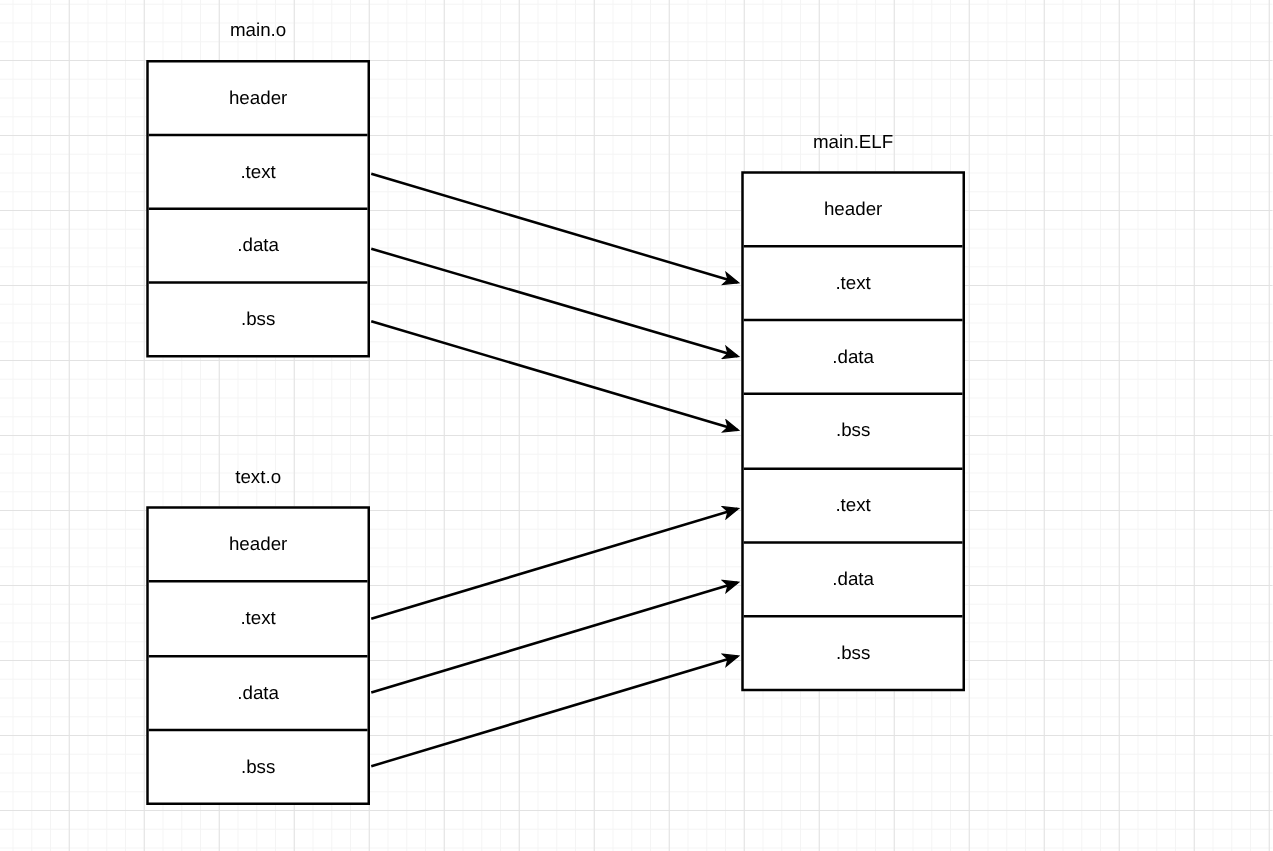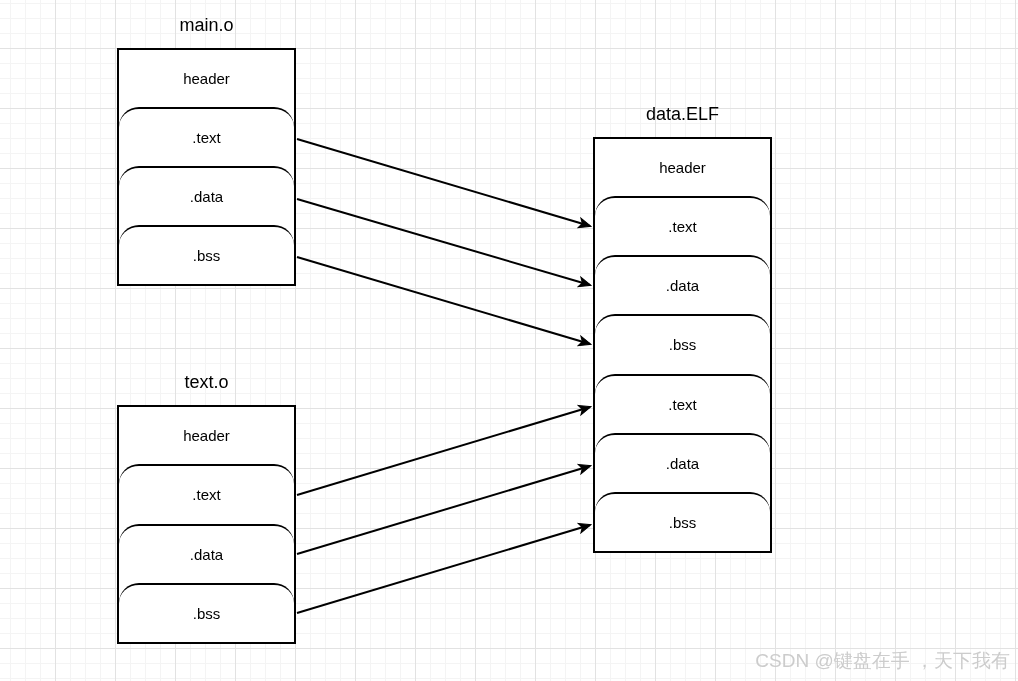--- a/index.html
+++ b/index.html
@@ -20,40 +20,39 @@
       linear-gradient(to bottom, #f4f4f4 1px, transparent 1px);
     background-size: 60px 60px, 60px 60px, 15px 15px, 15px 15px;
     background-position: 55px 48px, 55px 48px, 10px 3px, 10px 3px;
   }
   .module-title {
     position: absolute;
     width: 179px;
     height: 22px;
     line-height: 22px;
     text-align: center;
-    font-size: 18px;
+    font-size: 15px;
     color: #000000;
   }
   .module-box {
     position: absolute;
     box-sizing: border-box;
     border: 2px solid #000000;
     background: #ffffff;
     display: flex;
     flex-direction: column;
   }
   .section {
     flex: 1 1 0;
     display: flex;
     align-items: center;
     justify-content: center;
     font-size: 15px;
     color: #000000;
     border-top: 2px solid #000000;
-    border-radius: 20px;
   }
   .section:first-child { border-top: none; }
   #arrows-layer {
     position: absolute;
     left: 0; top: 0;
     width: 1018px;
     height: 681px;
     pointer-events: none;
   }
   #watermark {
@@ -79,21 +78,21 @@
   </div>
 
   <div class="module-title" style="left:117px; top:371px;">text.o</div>
   <div class="module-box" style="left:117px; top:405px; width:179px; height:239px;">
     <div class="section">header</div>
     <div class="section">.text</div>
     <div class="section">.data</div>
     <div class="section">.bss</div>
   </div>
 
-  <div class="module-title" style="left:593px; top:103px;">data.ELF</div>
+  <div class="module-title" style="left:593px; top:103px;">main.ELF</div>
   <div class="module-box" style="left:593px; top:137px; width:179px; height:416px;">
     <div class="section">header</div>
     <div class="section">.text</div>
     <div class="section">.data</div>
     <div class="section">.bss</div>
     <div class="section">.text</div>
     <div class="section">.data</div>
     <div class="section">.bss</div>
   </div>
 
@@ -104,15 +103,14 @@
       </marker>
     </defs>
     <line x1="297" y1="139" x2="590" y2="226" stroke="#000000" stroke-width="2" marker-end="url(#arrowhead)"></line>
     <line x1="297" y1="199" x2="590" y2="285" stroke="#000000" stroke-width="2" marker-end="url(#arrowhead)"></line>
     <line x1="297" y1="257" x2="590" y2="344" stroke="#000000" stroke-width="2" marker-end="url(#arrowhead)"></line>
     <line x1="297" y1="495" x2="590" y2="407" stroke="#000000" stroke-width="2" marker-end="url(#arrowhead)"></line>
     <line x1="297" y1="554" x2="590" y2="466" stroke="#000000" stroke-width="2" marker-end="url(#arrowhead)"></line>
     <line x1="297" y1="613" x2="590" y2="525" stroke="#000000" stroke-width="2" marker-end="url(#arrowhead)"></line>
   </svg>
 
-  <div id="watermark">CSDN @键盘在手 ，天下我有</div>
 
 </div>
 
 </body></html>

